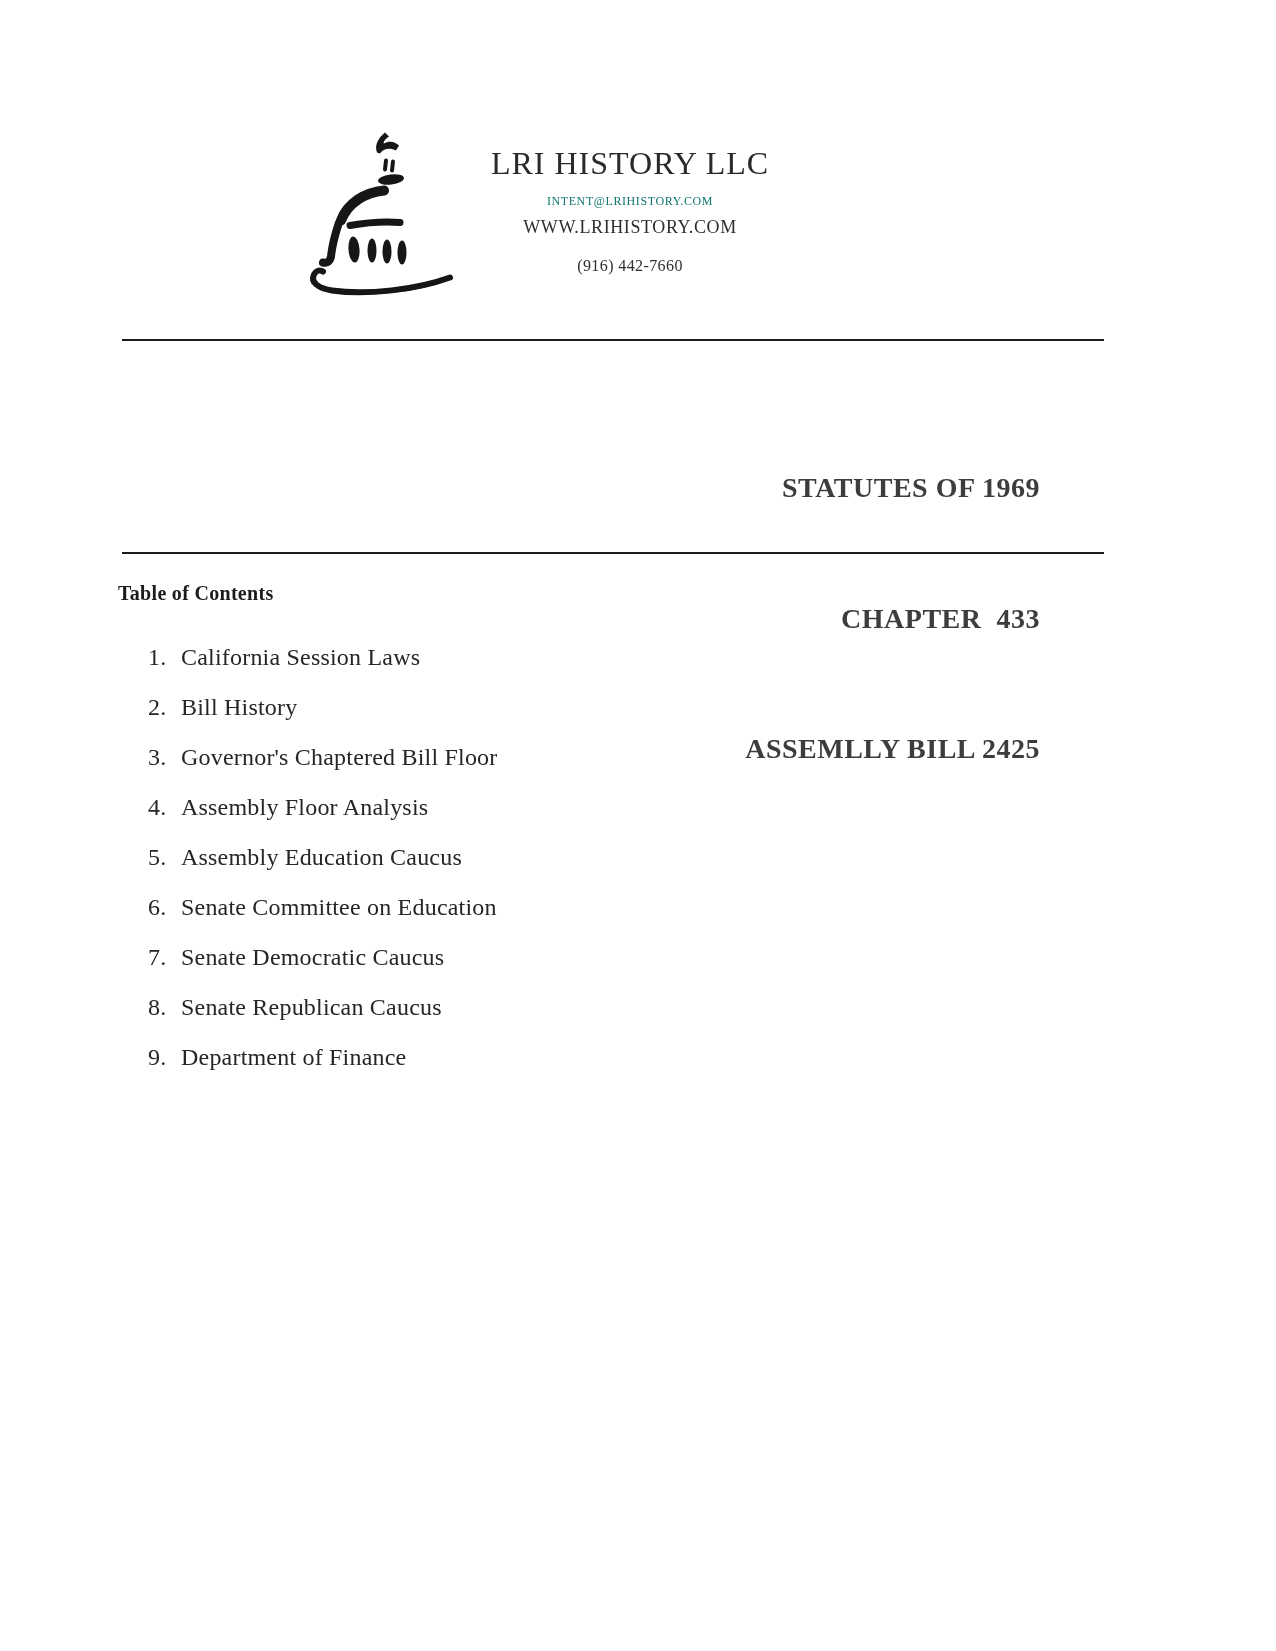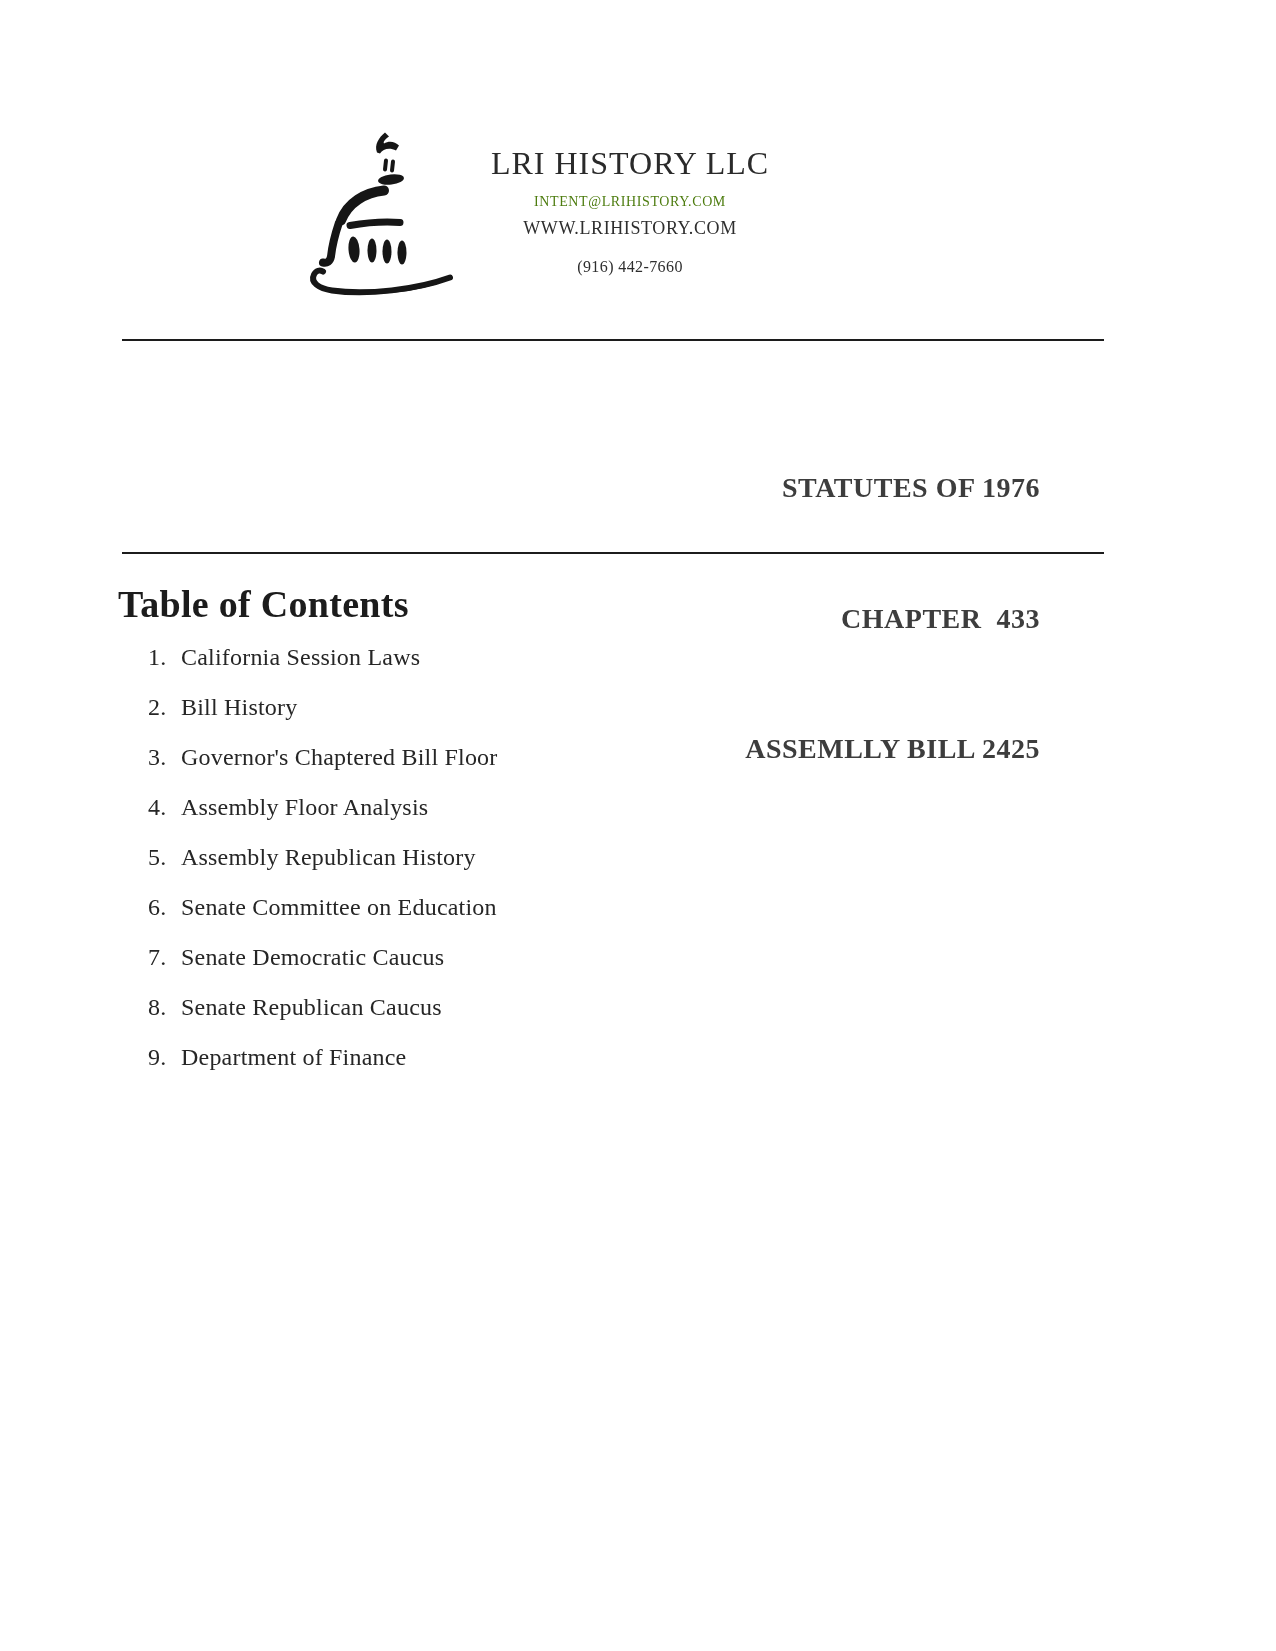--- a/index.html
+++ b/index.html
@@ -34,23 +34,23 @@
   }
   .company-name {
     font-size: 32px;
     letter-spacing: 1px;
     line-height: 1.12;
     color: #2a2a2a;
     white-space: pre;
   }
   .header-email {
     margin-top: 12px;
-    font-size: 14px;
+    font-size: 12px;
     letter-spacing: 0.6px;
-    color: #4d7c0f;
+    color: #0f766e;
   }
   .header-website {
     margin-top: 8px;
     font-size: 18px;
     letter-spacing: 0.6px;
     color: #2e2e2e;
   }
   .header-phone {
     margin-top: 19px;
     font-size: 16px;
@@ -84,21 +84,21 @@
     color: #3d3d3d;
     white-space: pre;
   }
 
   
   .toc-heading {
     position: absolute;
     left: 118px;
     top: 582px;
     margin: 0;
-    font-size: 38px;
+    font-size: 20px;
     font-weight: bold;
     letter-spacing: 0.3px;
     color: #1c1c1c;
   }
   .toc-list {
     position: absolute;
     left: 148px;
     top: 632px;
     margin: 0;
     padding: 0;
@@ -162,21 +162,21 @@
     <div class="company-name">LRI HISTORY LLC</div>
     <div class="header-email">INTENT@LRIHISTORY.COM</div>
     <div class="header-website">WWW.LRIHISTORY.COM</div>
     <div class="header-phone">(916) 442-7660</div>
   </div>
 
   <hr class="rule rule-top">
   <hr class="rule rule-bottom">
 
   <div class="title-block">
-    <div>STATUTES OF 1976</div>
+    <div>STATUTES OF 1969</div>
     <div>CHAPTER  433</div>
     <div>ASSEMLLY BILL 2425</div>
   </div>
 
   <h1 class="toc-heading">Table of Contents</h1>
 
   <ol class="toc-list">
     <li class="toc-item">
       <span class="toc-num">1.</span>
       <span class="toc-label">California Session Laws</span>
@@ -188,21 +188,21 @@
     <li class="toc-item">
       <span class="toc-num">3.</span>
       <span class="toc-label">Governor's Chaptered Bill Floor</span>
     </li>
     <li class="toc-item">
       <span class="toc-num">4.</span>
       <span class="toc-label">Assembly Floor Analysis</span>
     </li>
     <li class="toc-item">
       <span class="toc-num">5.</span>
-      <span class="toc-label">Assembly Republican History</span>
+      <span class="toc-label">Assembly Education Caucus</span>
     </li>
     <li class="toc-item">
       <span class="toc-num">6.</span>
       <span class="toc-label">Senate Committee on Education</span>
     </li>
     <li class="toc-item">
       <span class="toc-num">7.</span>
       <span class="toc-label">Senate Democratic Caucus</span>
     </li>
     <li class="toc-item">

